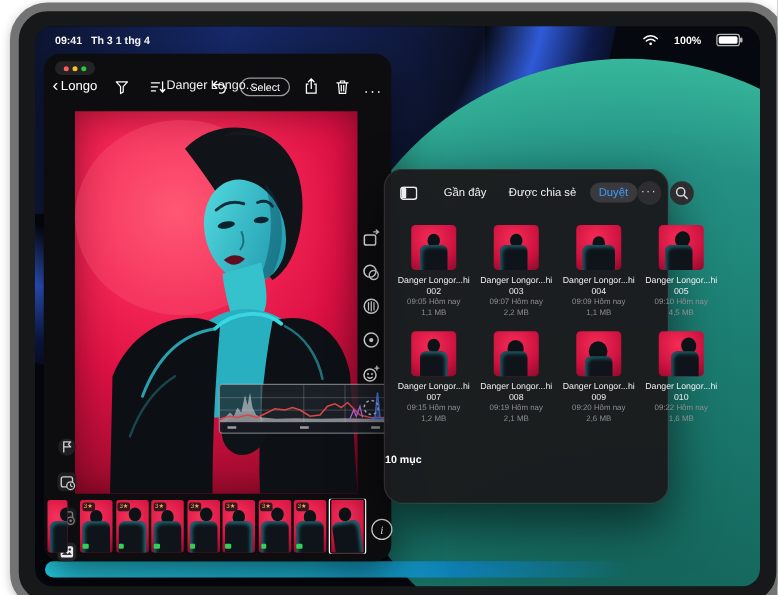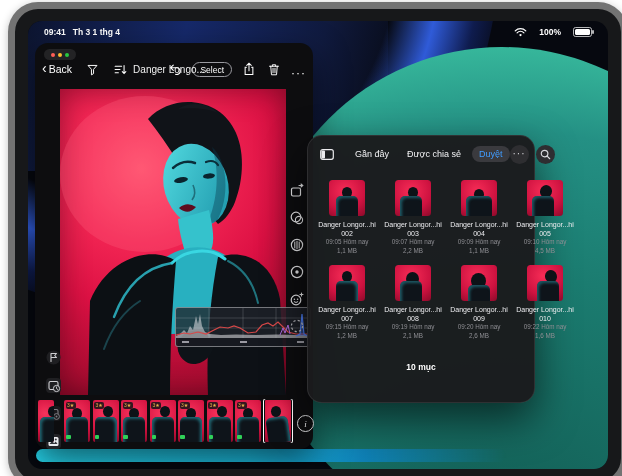--- a/index.html
+++ b/index.html
@@ -91,21 +91,21 @@
   .f-item{position:absolute;width:64px;text-align:center;}
   .gthumb{position:relative;width:36px;height:36px;margin:0 auto;border-radius:3.5px;overflow:hidden;
           background:radial-gradient(circle at 44% 30%, #f62c56 0%, #ce1240 60%, #8c0a2a 100%);}
   .gthumb .gh{position:absolute;left:13px;top:7px;width:10px;height:11px;border-radius:50%;background:#0d1217;}
   .gthumb .gb{position:absolute;left:7px;top:16px;width:22px;height:22px;border-radius:5px 5px 0 0;background:#0e141a;
           box-shadow:inset 2px 2px 3px rgba(52,190,210,.4);}
   .f-item:nth-child(4n) .gh{top:5px;width:12px;height:13px;}
   .f-item:nth-child(2n) .gb{left:5px;}
   .f-name{font-size:7px;line-height:9px;color:#ededf0;margin-top:4px;}
   .f-meta{font-size:6.3px;line-height:8.5px;color:#8e8e93;}
-  .f-footer{position:absolute;left:0;top:226px;width:100%;text-align:center;}
+  .f-footer{position:absolute;left:0;top:226px;width:100%;}
   .f-count{font-size:8.5px;font-weight:bold;color:#fff;}
   .f-sync{font-size:7.3px;color:#8e8e93;margin-top:3px;}
   svg{display:block;}
 </style>
 </head>
 <body>
 
 <div class="stage">
   <div class="ipad">
     <div class="screen">
@@ -138,21 +138,21 @@
       <div class="editor">
         <div class="win-dots">
           <b style="background:#ff5f57"></b>
           <b style="background:#febc2e"></b>
           <b style="background:#28c840"></b>
         </div>
 
         <div class="ed-toolbar">
           <div class="ed-back">
             <span class="chev">‹</span>
-            <span>Back</span>
+            <span>Longo</span>
           </div>
           <span class="tbicon">
             <svg width="13" height="13" viewBox="0 0 16 16">
                 <path d="M2.5,3 h11 l-4.2,4.8 V13 l-2.6,1.6 V7.8 Z" stroke="#fff" stroke-width="1.2" fill="none" stroke-linejoin="round"></path>
               </svg>
           </span>
           <span class="tbicon">
             <svg width="14" height="13" viewBox="0 0 16 16">
                 <path d="M2,4 h8 M2,8 h6 M2,12 h4 M13,3 v10 M10.8,10.6 l2.2,2.4 2.2,-2.4" stroke="#fff" stroke-width="1.3" fill="none" stroke-linecap="round"></path>
               </svg>

